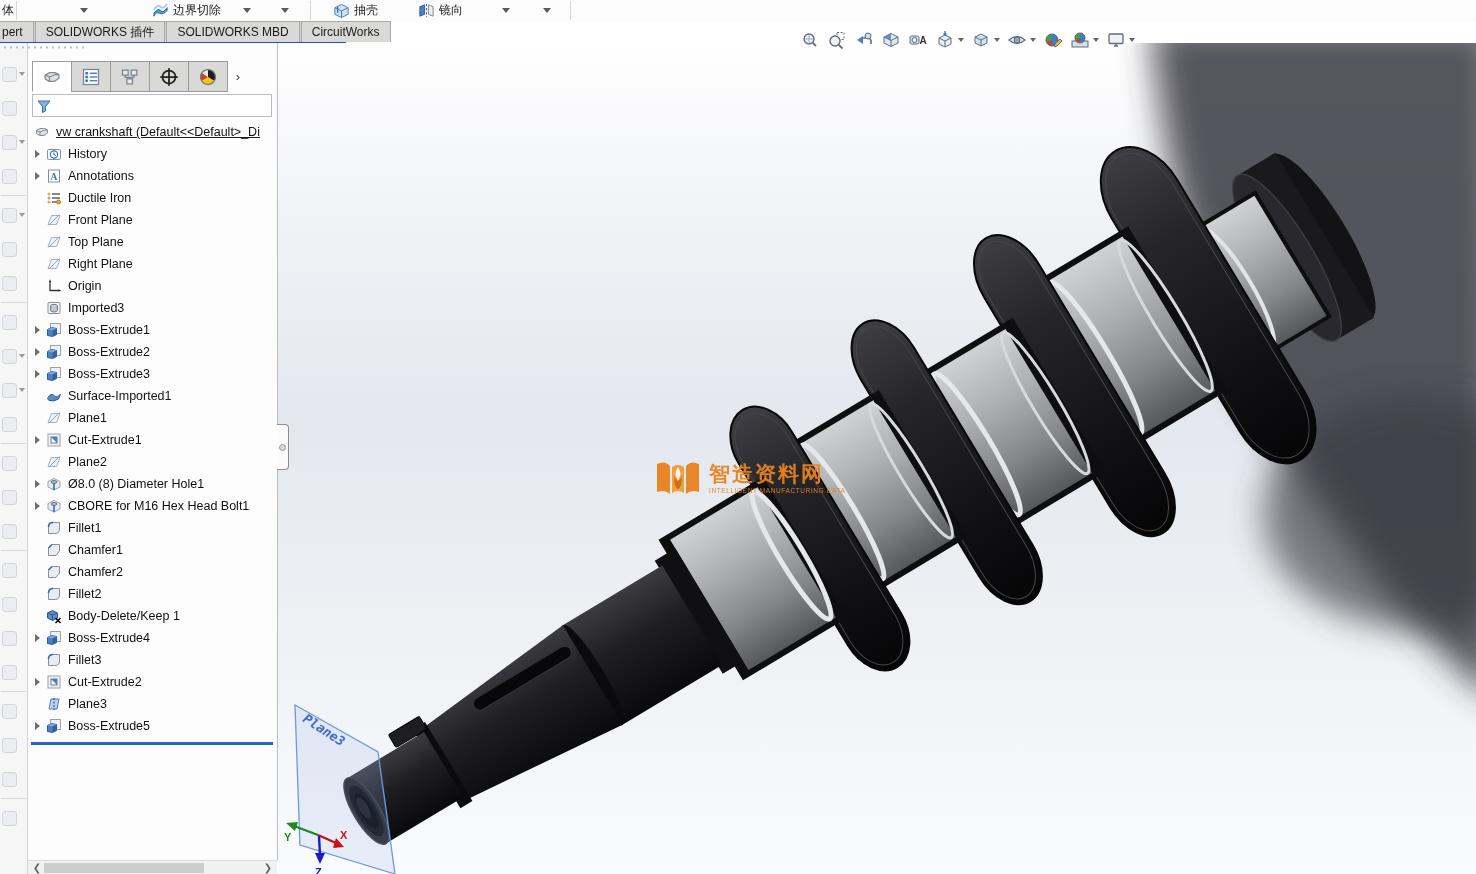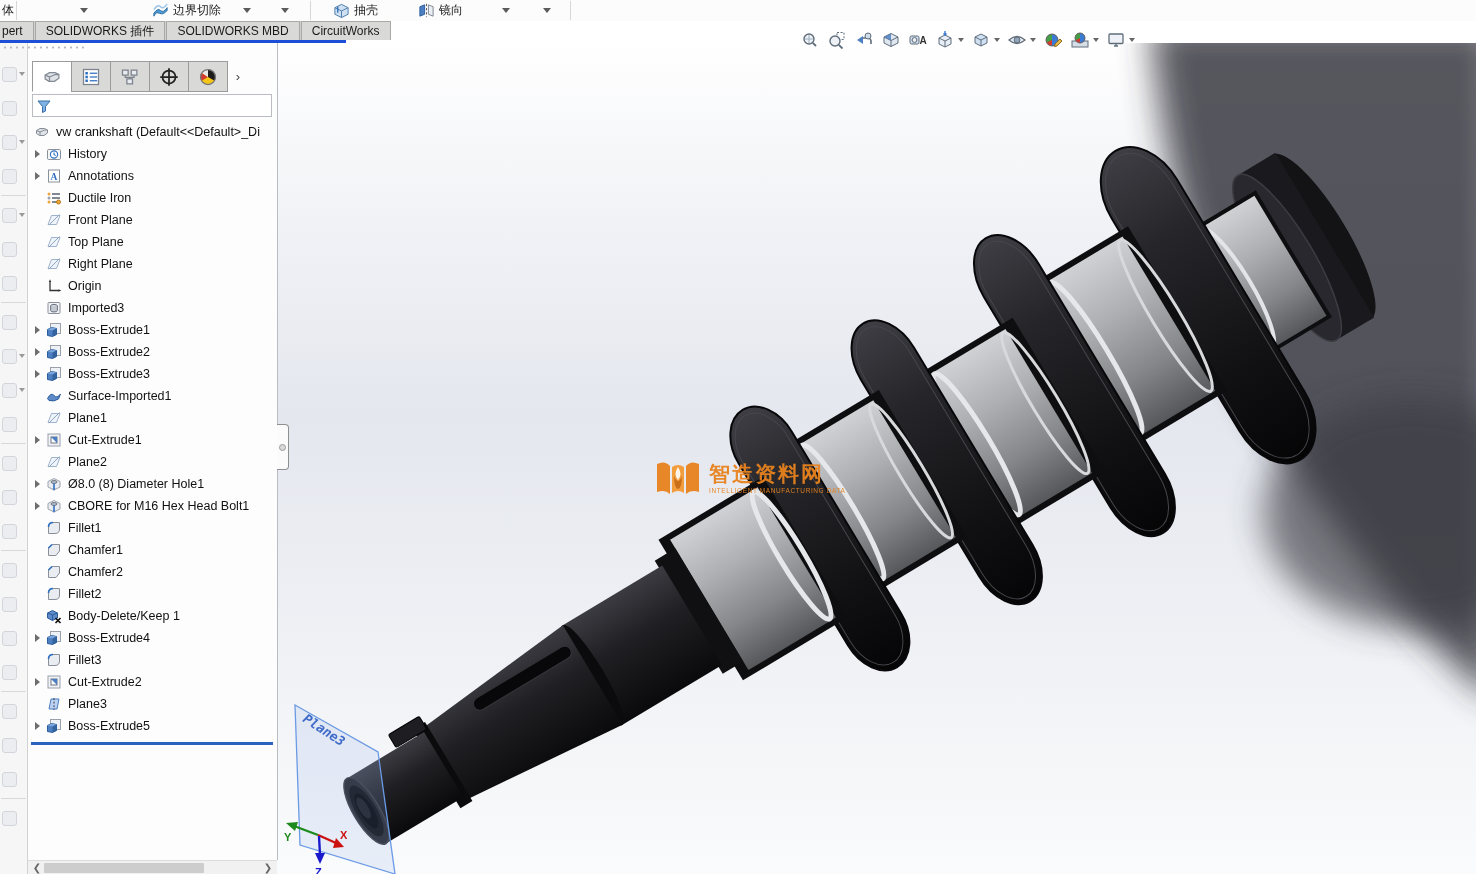--- a/index.html
+++ b/index.html
@@ -8,21 +8,21 @@
   #app { position:relative; width:1476px; height:874px; background:#fff; overflow:hidden; }
 
   
   .feat-toolbar { position:absolute; left:0; top:0; width:1476px; height:21px; background:#fcfcfc; }
   .ft-item { position:absolute; top:0; height:21px; display:flex; align-items:center; gap:4px; color:#222; font-size:12px; white-space:nowrap; }
   .ft-sep { position:absolute; top:1px; width:1px; height:19px; background:#d7d7d7; }
   .caret { width:0; height:0; border-left:4px solid transparent; border-right:4px solid transparent; border-top:5px solid #5a5a5a; display:inline-block; }
   .ft-icon svg { width:17px; height:17px; display:block; }
 
   
-  .tabbar { position:absolute; left:0; top:21px; width:346px; height:22px; background:#cfcfcd; border-bottom:3px solid #1d4ed8; display:flex; align-items:stretch; }
+  .tabbar { position:absolute; left:0; top:21px; width:346px; height:22px; background:#cfcfcd; border-bottom:1px solid #1d4ed8; display:flex; align-items:stretch; }
   .tab { background:#d9d9d7; border:1px solid #a9a9a7; border-bottom:none; padding:0 10px; display:flex; align-items:center; font-size:12px; color:#1a1a1a; margin-right:1px; white-space:nowrap; }
   .tab.partial { padding-left:2px; border-left:none; }
 
   
   .viewport { position:absolute; left:0; top:43px; width:1476px; height:831px;
     background:linear-gradient(180deg,#ffffff 0%,#f1f2f6 22%,#e4e7ee 45%,#eef0f4 70%,#fafbfc 100%); }
   .viewport svg.scene { position:absolute; left:278px; top:0; }
 
   
   .headsup { position:absolute; left:798px; top:-17px; height:28px; display:flex; align-items:center; gap:3px; }
@@ -51,21 +51,21 @@
     background-image:radial-gradient(circle, #b9b9b9 1px, transparent 1.2px); background-size:6px 5px; }
   .panel-tabs { position:absolute; left:4px; top:18px; display:flex; }
   .ptab { width:40px; height:31px; border:1px solid #9b9b9b; background:#d9d9d7; display:flex; align-items:center; justify-content:center; margin-right:-1px; }
   .ptab.active { background:#fff; border-bottom-color:#fff; }
   .ptab svg { width:20px; height:20px; }
   .ptab-more { width:22px; height:31px; display:flex; align-items:center; justify-content:center; color:#444; font-size:13px; }
   .filterbox { position:absolute; left:4px; top:51px; width:240px; height:23px; border:1px solid #b9bcc2; background:#fff; display:flex; align-items:center; padding-left:3px; }
   .filterbox svg { width:16px; height:16px; }
   .tree { position:absolute; left:0; top:78px; width:248px; }
   .trow { height:22px; display:flex; align-items:center; white-space:nowrap; overflow:hidden; }
-  .trow.root { padding-left:6px; }
+  .trow.root { padding-left:6px;text-decoration:underline; }
   .arr { width:18px; display:flex; justify-content:center; align-items:center; flex:0 0 18px; }
   .arr i { width:0; height:0; border-top:4px solid transparent; border-bottom:4px solid transparent; border-left:5px solid #6e6e6e; }
   .ticon { width:17px; height:17px; flex:0 0 17px; margin-right:5px; }
   .ticon svg { width:16px; height:16px; display:block; }
   .tlabel { font-size:12.5px; color:#111; }
   .rollback { margin:5px 2px 0 3px; height:3px; background:#2d62c1; width:242px; }
   .hscroll { position:absolute; left:0; bottom:-14px; width:249px; height:14px; background:#f1f1f1; border-top:1px solid #dcdcdc; }
   .hs-arrow { position:absolute; top:0; width:14px; height:14px; color:#666; font-size:10px; line-height:14px; text-align:center; }
   .hs-thumb { position:absolute; left:16px; top:2px; width:160px; height:10px; background:#cdcdcd; border-radius:1px; }
 

